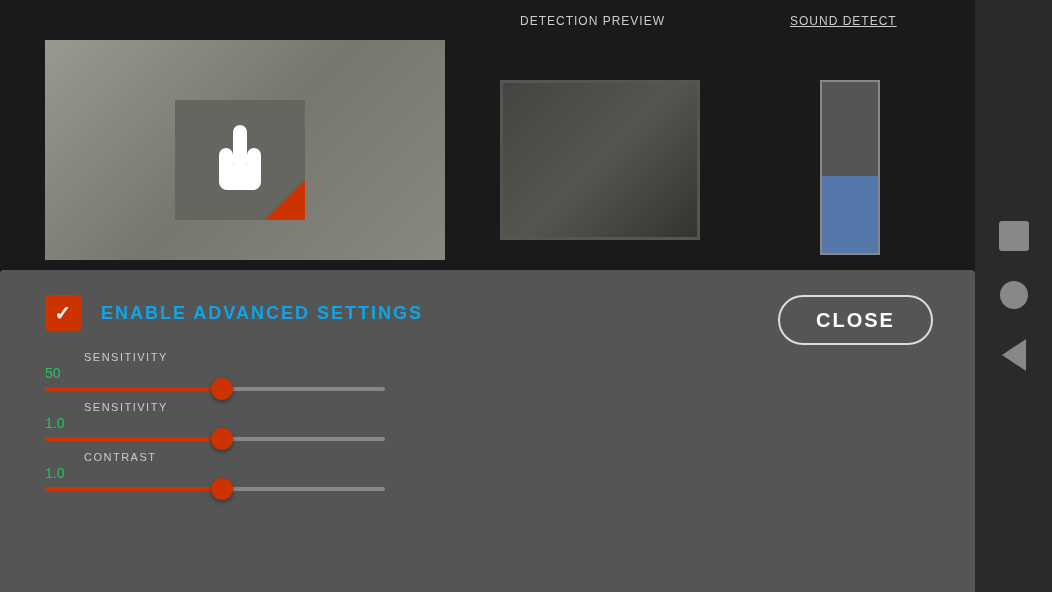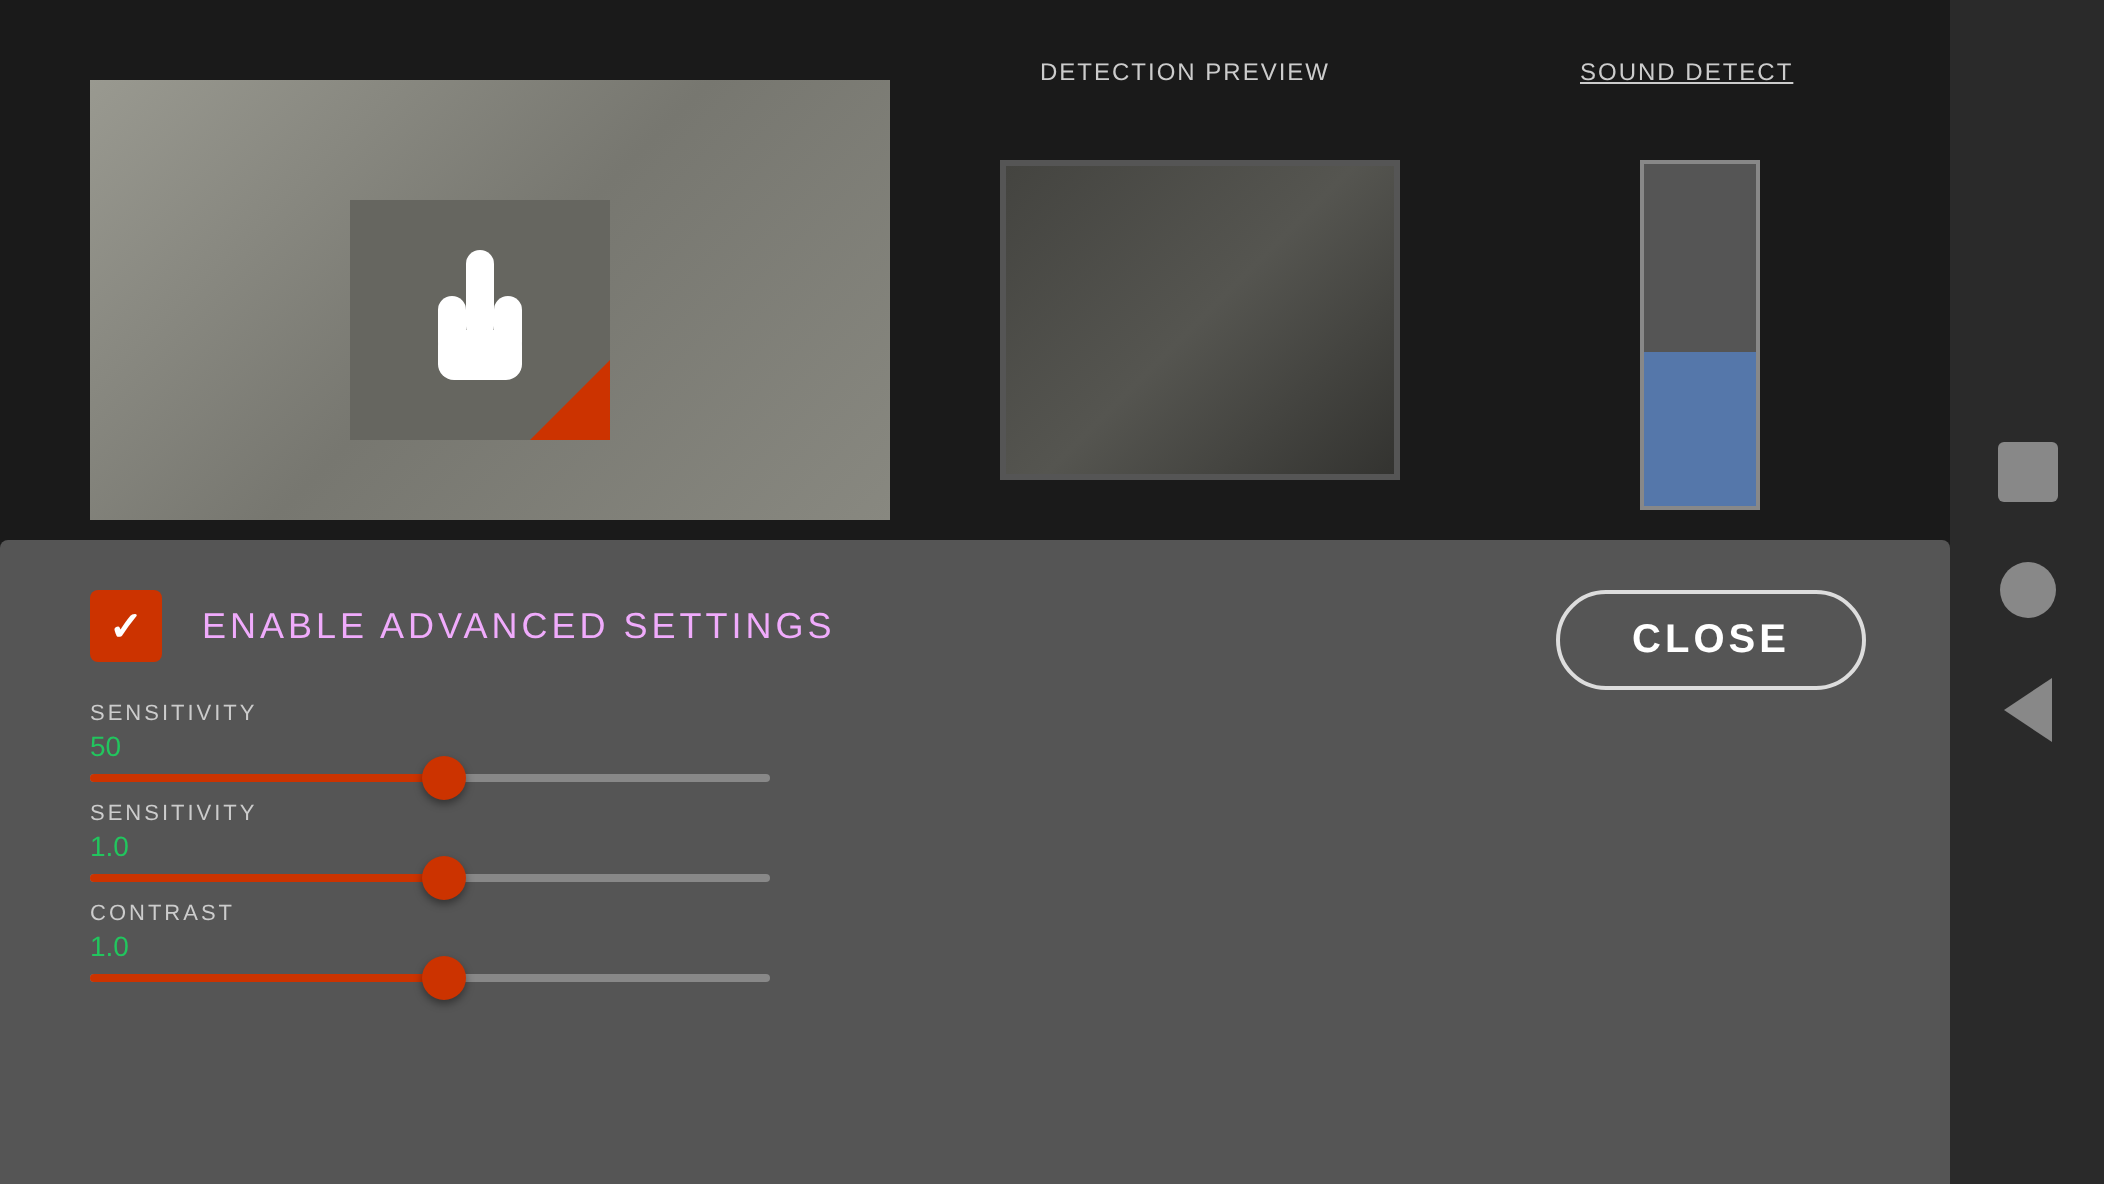--- a/index.html
+++ b/index.html
@@ -19,21 +19,21 @@
       height: 270px;
       background: #1a1a1a;
       position: relative;
       display: flex;
       align-items: flex-start;
     }
 
     
     .header-labels {
       position: absolute;
-      top: 16px;
+      top: 1px;
       left: 0;
       width: 100%;
       height: 40px;
       display: flex;
       align-items: center;
       padding-left: 39px;
     }
 
     .header-label {
       color: #cccccc;
@@ -203,36 +203,37 @@
       flex-shrink: 0;
     }
 
     .checkbox-check {
       color: white;
       font-size: 20px;
       font-weight: bold;
     }
 
     .enable-label {
-      color: #f0abfc;
+      color: #0ea5e9;
       font-size: 18px;
-      font-weight: 400;
+      font-weight: 700;
       letter-spacing: 2px;
     }
 
     
     .slider-section {
       margin-bottom: 8px;
     }
 
     .slider-label {
       color: #cccccc;
       font-size: 11px;
       letter-spacing: 1.5px;
       margin-bottom: 2px;
+      margin-left: 39px;
     }
 
     .slider-value {
       color: #22c55e;
       font-size: 14px;
       font-weight: 500;
       margin-bottom: 6px;
     }
 
     .slider-track {

